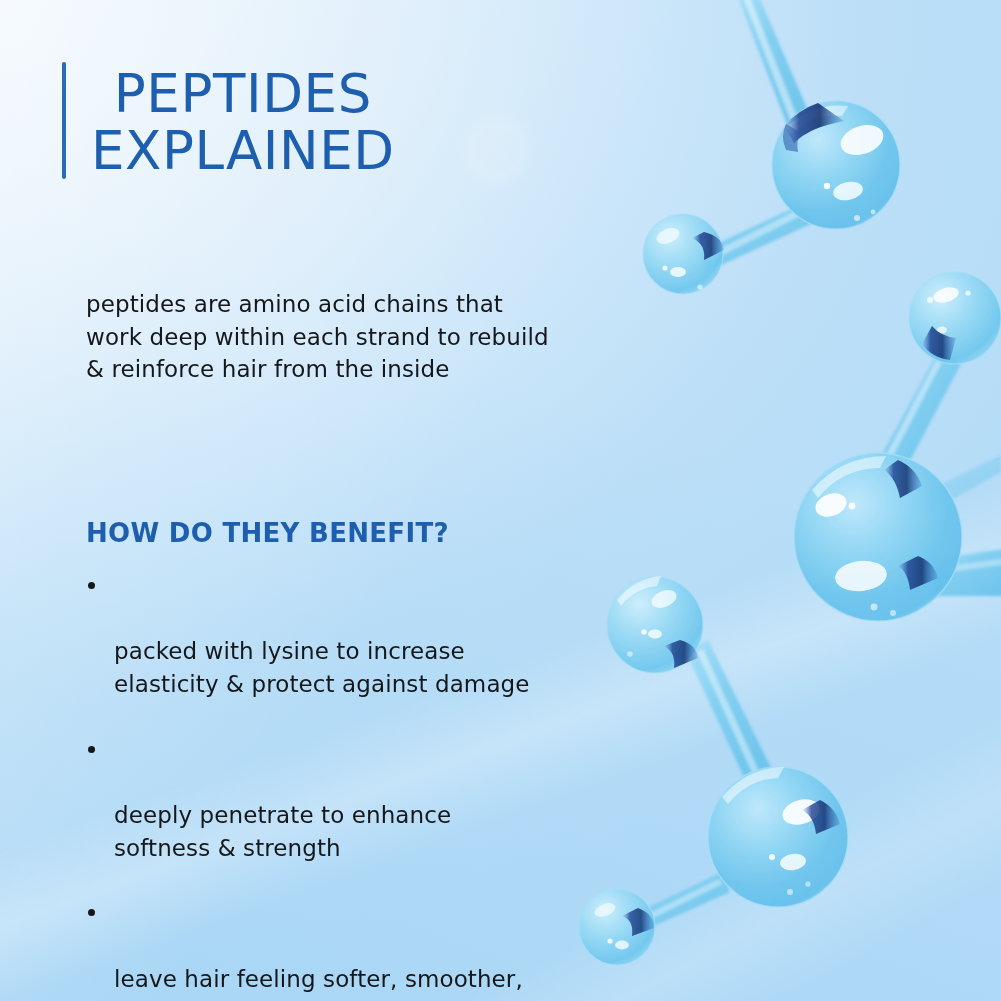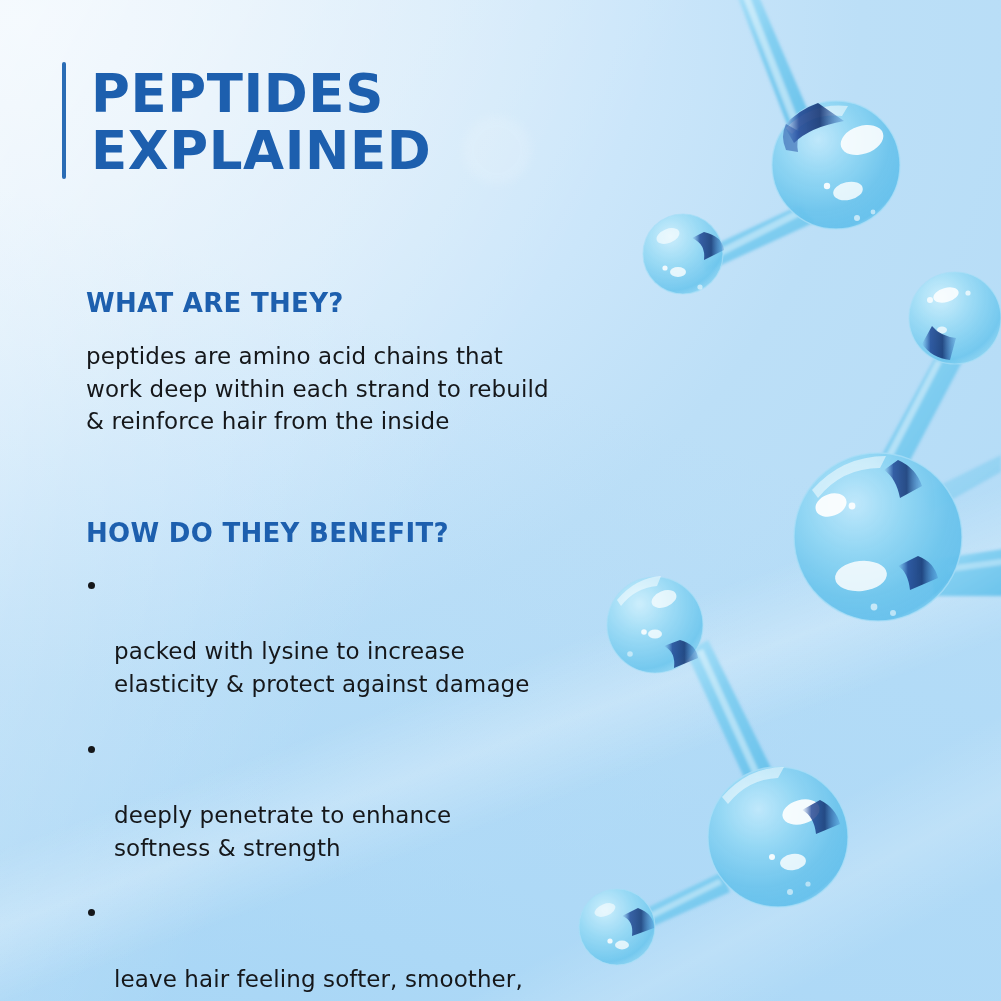--- a/index.html
+++ b/index.html
@@ -70,25 +70,26 @@
   .title-rule {
     width: 4px;
     background: #2a6cb5;
     border-radius: 2px;
     margin-right: 25px;
     align-self: stretch;
   }
   .title-text {
     color: #1d5fae;
     font-size: 53px;
-    font-weight: 700;
+    font-weight: 400;
     line-height: 1.08;
     letter-spacing: 0.6px;
     white-space: pre-line;
     padding-top: 3px;
+    text-align: center;
   }
 
   .section {
     position: absolute;
     left: 86px;
     width: 545px;
   }
   .section-heading {
     color: #1d5fae;
     font-size: 26px;
@@ -283,21 +284,20 @@
 
   <div class="content">
 
     <div class="title-block">
       <div class="title-rule"></div>
       <div class="title-text">PEPTIDES
 EXPLAINED</div>
     </div>
 
     <div class="section" id="sec-what">
-      <h2 class="section-heading">WHAT ARE THEY?</h2>
       <p class="paragraph">peptides are amino acid chains that
 work deep within each strand to rebuild
 &amp; reinforce hair from the inside</p>
     </div>
 
     <div class="section" id="sec-how">
       <h2 class="section-heading">HOW DO THEY BENEFIT?</h2>
       <ul class="bullets">
         <li class="bullet-item">
           <span class="bullet-dot"></span>

